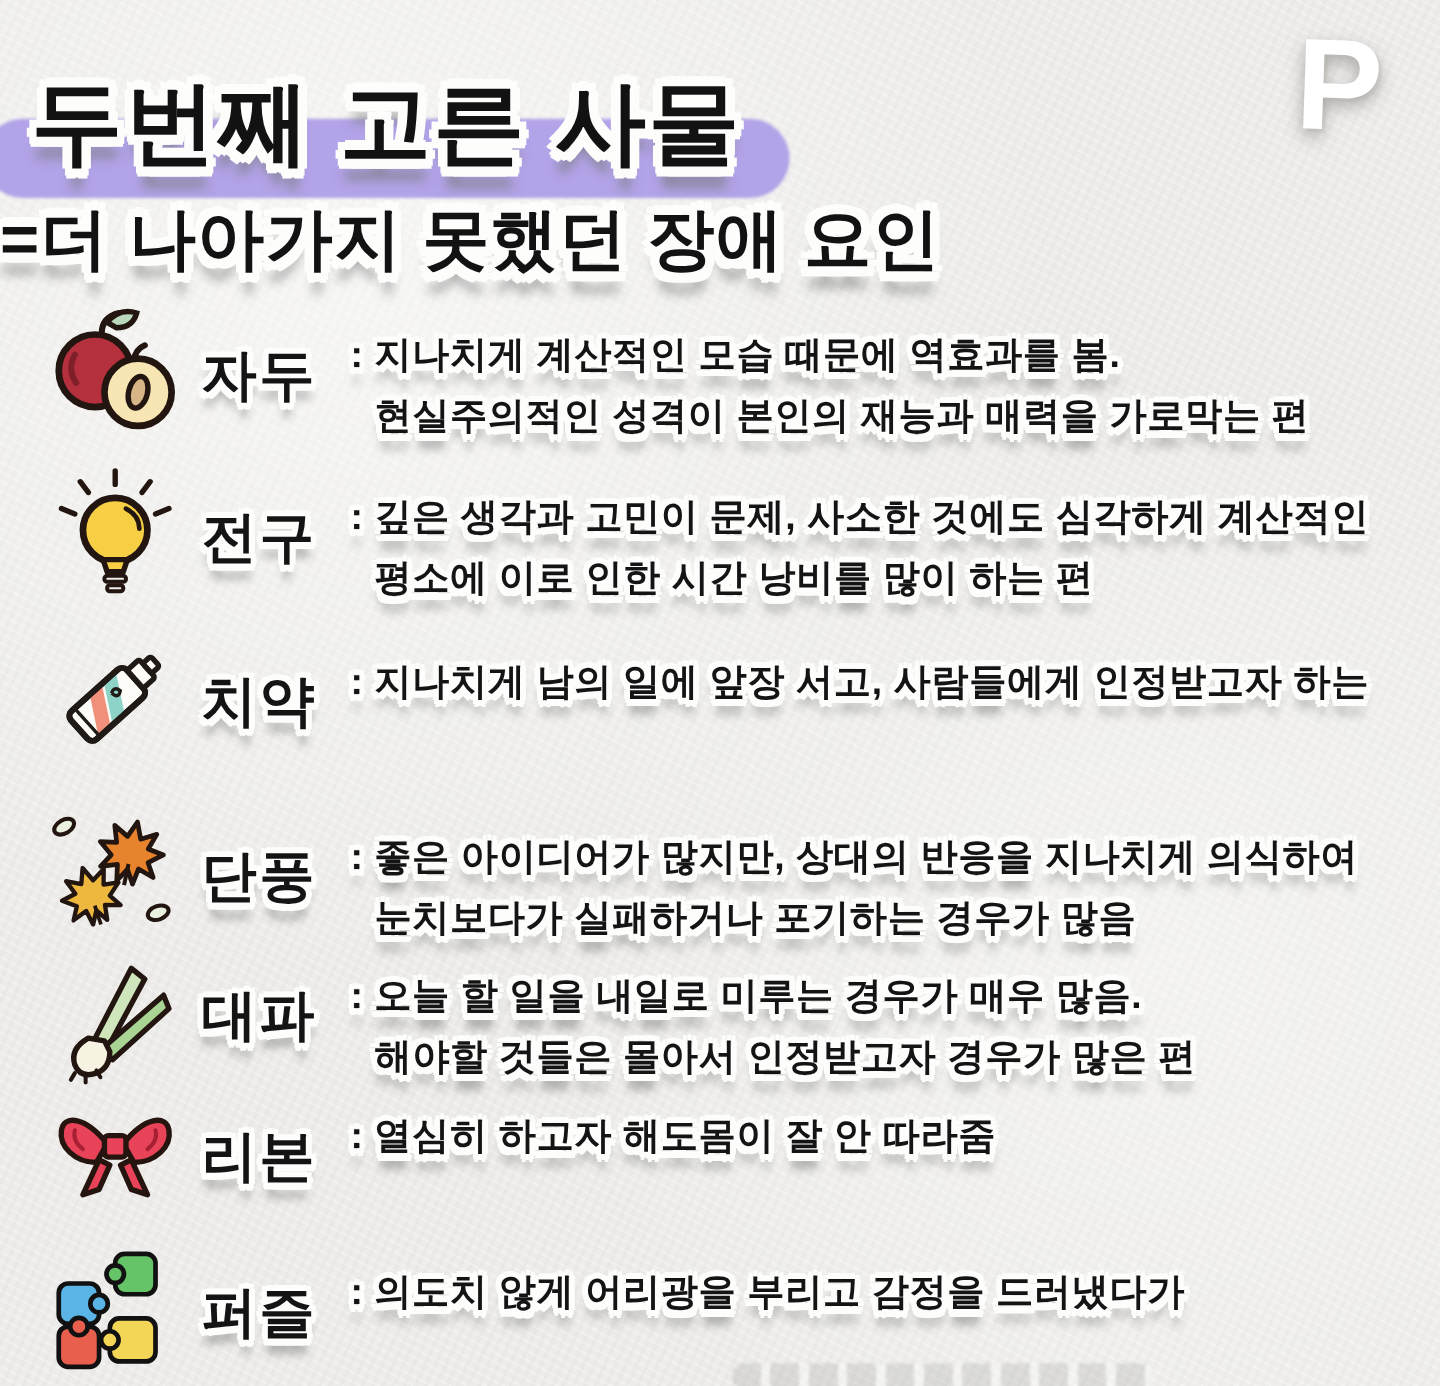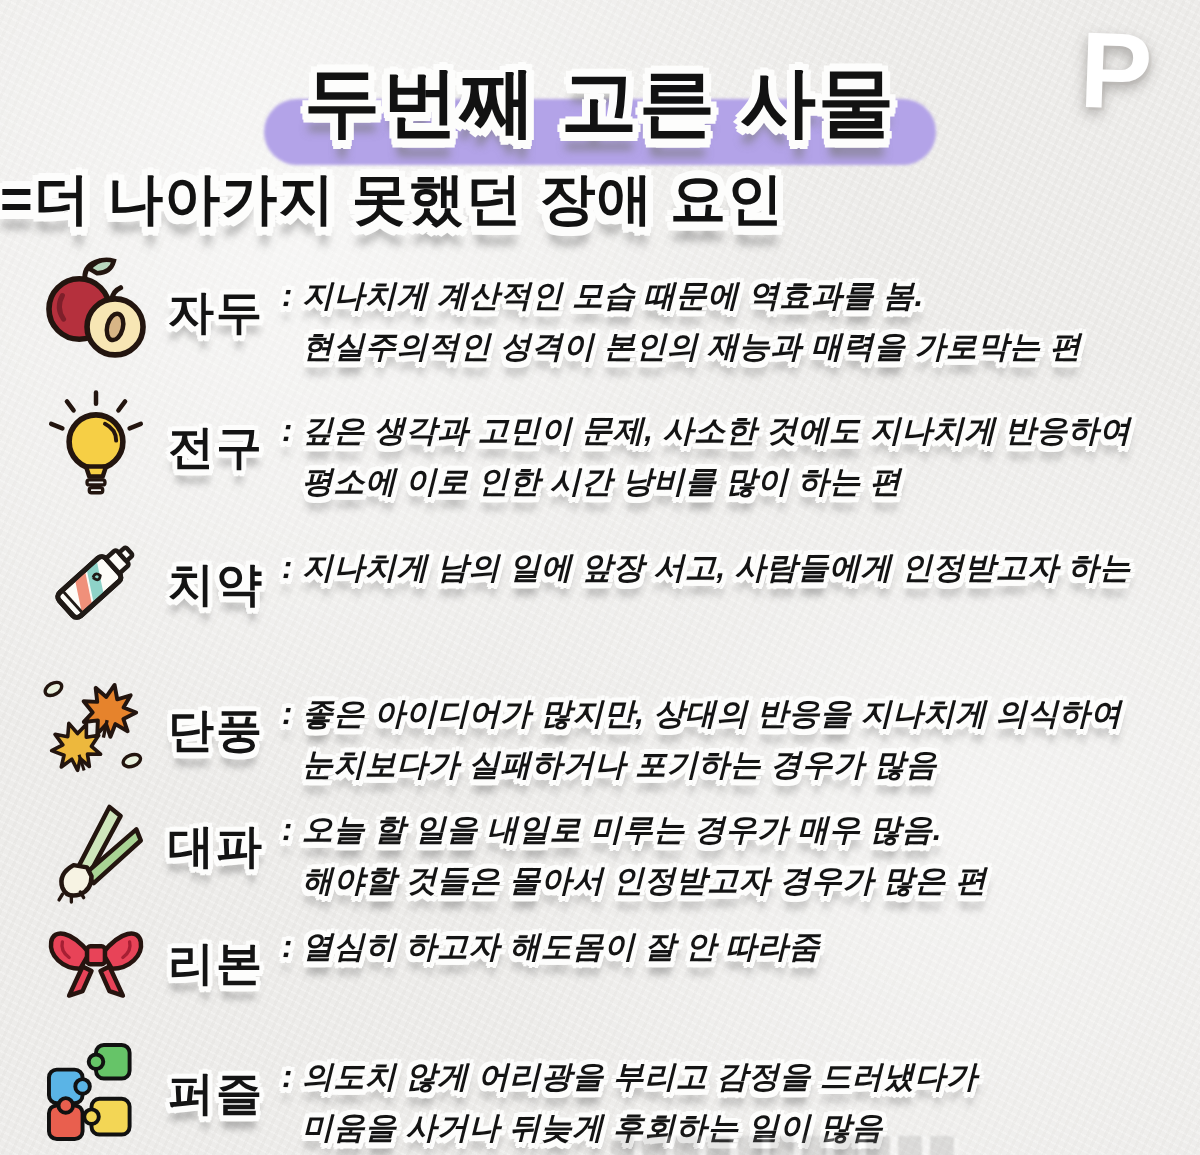--- a/index.html
+++ b/index.html
@@ -32,38 +32,38 @@
     text-shadow:
       -6px -6px 0 #fdfdfc, 6px -6px 0 #fdfdfc,
       -6px 6px 0 #fdfdfc, 6px 6px 0 #fdfdfc,
       -8px 0 0 #fdfdfc, 8px 0 0 #fdfdfc,
       0 -8px 0 #fdfdfc, 0 8px 0 #fdfdfc,
       -5px 9px 0 #fdfdfc, 5px 9px 0 #fdfdfc,
       0 18px 9px rgba(120,120,120,.7);
   }
   .title-wrap{
     position:absolute;top:52px;left:0;width:100%;
-    text-align:center;
+    text-align:left;
   }
   .title-inner{position:relative;display:inline-block;padding:0 26px;}
   .title-highlight{
     position:absolute;left:-14px;right:-14px;top:46%;height:64%;
     background:#b3a3e8;border-radius:46px;filter:blur(1.5px);
     z-index:0;
   }
   .title-text{position:relative;z-index:1;font-size:76px;letter-spacing:2px;}
   .subtitle{
     position:absolute;top:162px;left:0;width:100%;
     text-align:left;font-size:56px;letter-spacing:1px;
   }
   .row{position:absolute;left:0;width:100%;height:130px;margin-left:14px;}
   .row .icon{position:absolute;left:26px;top:0;width:112px;height:118px;}
   .row .icon svg{width:100%;height:100%;}
   .row .label{position:absolute;left:154px;font-size:46px;letter-spacing:2px;}
-  .row .desc{position:absolute;left:268px;top:0;font-size:31px;line-height:51px;letter-spacing:.5px;font-style:italic;}
+  .row .desc{position:absolute;left:278px;top:0;font-size:31px;line-height:51px;letter-spacing:.5px;}
   .row .desc .l2{padding-left:20px;}
   .logo-p{
     position:absolute;top:8px;left:1080px;
     font-size:108px;font-weight:900;color:#ffffff;
     text-shadow:0 6px 14px rgba(150,148,145,.8), 3px 3px 0 rgba(226,224,221,.9);
     transform:rotate(2deg);
   }
   .bottom-watermark{
     position:absolute;left:610px;top:1136px;width:350px;height:22px;
     background:repeating-linear-gradient(90deg, rgba(140,140,140,.45) 0 24px, rgba(255,255,255,.7) 24px 32px);
@@ -114,21 +114,21 @@
       </g>
       <circle cx="50" cy="48" r="24" fill="#f6cf45" stroke="#23150f" stroke-width="5"></circle>
       <path d="M58 32 q10 5 10 15" fill="none" stroke="#23150f" stroke-width="3.5" stroke-linecap="round"></path>
       <path d="M41 70 h18 l-3 9 h-12 z" fill="#f6cf45" stroke="#23150f" stroke-width="4" stroke-linejoin="round"></path>
       <rect x="42" y="82" width="16" height="4.5" rx="2" fill="#efeeec" stroke="#23150f" stroke-width="3"></rect>
       <rect x="44" y="89" width="12" height="4.5" rx="2" fill="#efeeec" stroke="#23150f" stroke-width="3"></rect>
     </svg>
   </div>
   <div class="label halo" style="top:32px">전구</div>
   <div class="desc halo" style="top:20px">
-    <div class="l1">: 깊은 생각과 고민이 문제, 사소한 것에도 지나치게 반응하여</div>
+    <div class="l1">: 깊은 생각과 고민이 문제, 사소한 것에도 심각하게 계산적인</div>
     <div class="l2">평소에 이로 인한 시간 낭비를 많이 하는 편</div>
   </div>
 </div>
 
 <div class="row" style="top:522px">
   <div class="icon">
     <svg viewBox="0 0 100 100">
       <g transform="rotate(-42 50 50)">
         <rect x="14" y="36" width="56" height="28" rx="5" fill="#fdfcf8" stroke="#201a16" stroke-width="4.5"></rect>
         <polygon points="22,62 36,38 48,38 34,62" fill="#f0907a"></polygon>
@@ -211,17 +211,16 @@
       <circle cx="50" cy="23" r="6.5" fill="#66c468" stroke="#111" stroke-width="3.5"></circle>
       <rect x="8" y="62" width="30" height="30" rx="7" fill="#e95f4e" stroke="#111" stroke-width="3.5"></rect>
       <circle cx="23" cy="62" r="6.5" fill="#e95f4e" stroke="#111" stroke-width="3.5"></circle>
       <rect x="46" y="56" width="34" height="32" rx="7" fill="#f3d655" stroke="#111" stroke-width="3.5"></rect>
       <circle cx="46" cy="72" r="6.5" fill="#f3d655" stroke="#111" stroke-width="3.5"></circle>
     </svg>
   </div>
   <div class="label halo" style="top:30px">퍼즐</div>
   <div class="desc halo" style="top:18px">
     <div class="l1">: 의도치 않게 어리광을 부리고 감정을 드러냈다가</div>
-    <div class="l2">미움을 사거나 뒤늦게 후회하는 일이 많음</div>
   </div>
 </div>
 
 <div class="bottom-watermark"></div>
 
 </body></html>

